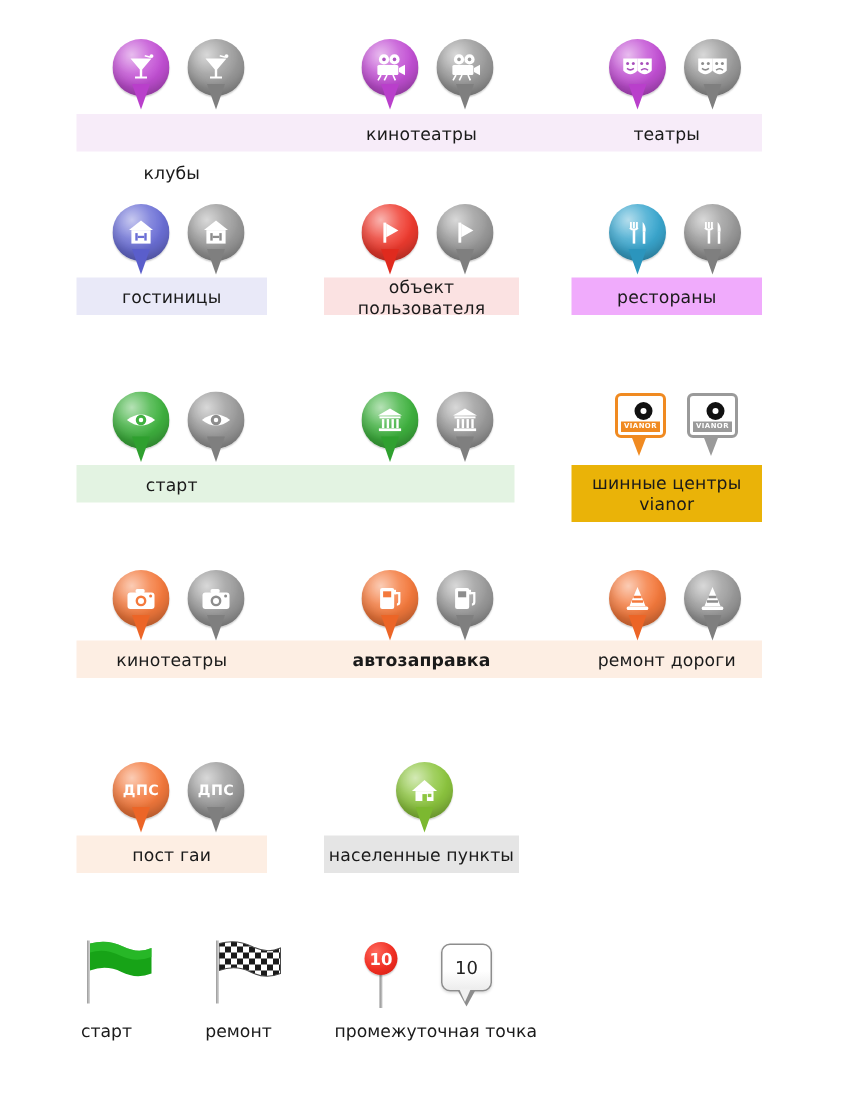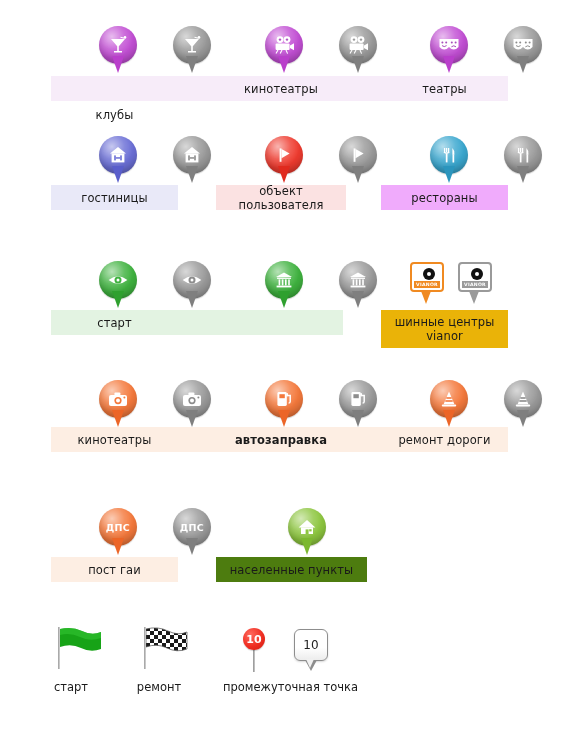--- a/index.html
+++ b/index.html
@@ -25,21 +25,21 @@
     text-align:center;
     color:#1a1a1a;
     letter-spacing:.1px;
   }
   .band.two-line{flex-direction:column;}
 
   
   .pingroup{position:absolute;display:flex;gap:12px;align-items:flex-start;}
 
   
-  .pin{position:relative;width:38px;height:48px;margin-left:24px;}
+  .pin{position:relative;width:38px;height:48px;}
   .pin .head{
     position:absolute;left:0;top:0;
     width:38px;height:38px;border-radius:50%;
     background:radial-gradient(circle at 34% 28%, rgba(255,255,255,.62) 0%, rgba(255,255,255,.18) 34%, rgba(255,255,255,0) 58%), var(--c1);
     box-shadow:inset 0 -7px 11px -5px rgba(0,0,0,.38), 0 1px 1px rgba(0,0,0,.18);
   }
   .pin .tail{
     position:absolute;left:13px;top:30px;
     width:0;height:0;
     border-left:6px solid transparent;
@@ -524,21 +524,21 @@
       <div class="glyph">
         <svg width="20" height="20" viewBox="0 0 20 20">
           <path d="M10 3 L18.4 10.4 L1.6 10.4 Z" fill="#fff"></path>
           <rect x="4" y="10.4" width="12" height="6.6" fill="#fff"></rect>
           <rect x="8.6" y="12.4" width="3" height="4.6" fill="#8dc63f"></rect>
           <rect x="12.2" y="12.2" width="2.4" height="2.2" fill="#8dc63f"></rect>
         </svg>
       </div>
     </div>
   </div>
-  <div class="band" style="left:216px;top:557px;width:151px;height:25px;background:#4d7c0f;">населенные пункты</div>
+  <div class="band" style="left:216px;top:557px;width:130px;height:25px;background:#e5e5e5;">населенные пункты</div>
 
   <div class="flagwrap" style="left:58px;top:627px;width:46px;height:44px;">
     <div class="pole"></div>
     <svg width="42" height="30" viewBox="0 0 42 30" style="position:absolute;left:2px;top:0;">
       <path d="M0 2 Q12 -1 22 4 Q32 9 41 5 L41 22 Q31 26 21 21 Q11 16 0 20 Z" fill="#17a317"></path>
       <path d="M0 2 Q12 -1 22 4 Q32 9 41 5 L41 11 Q30 15 20 10 Q10 5 0 8 Z" fill="#2fc12f" opacity=".65"></path>
     </svg>
   </div>
   <div class="plainlabel" style="left:36px;top:680px;width:70px;">старт</div>
 

